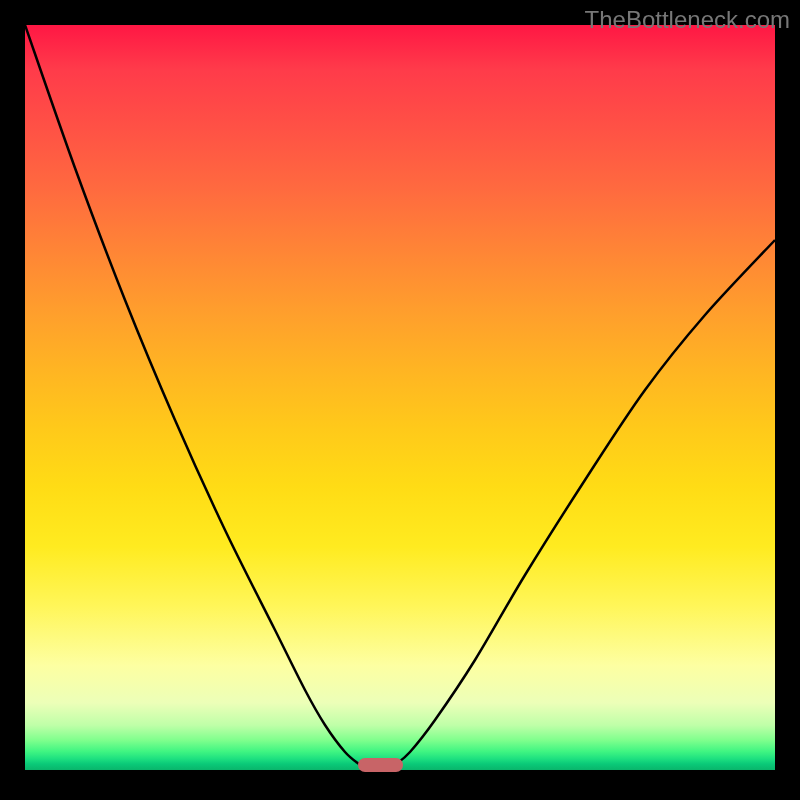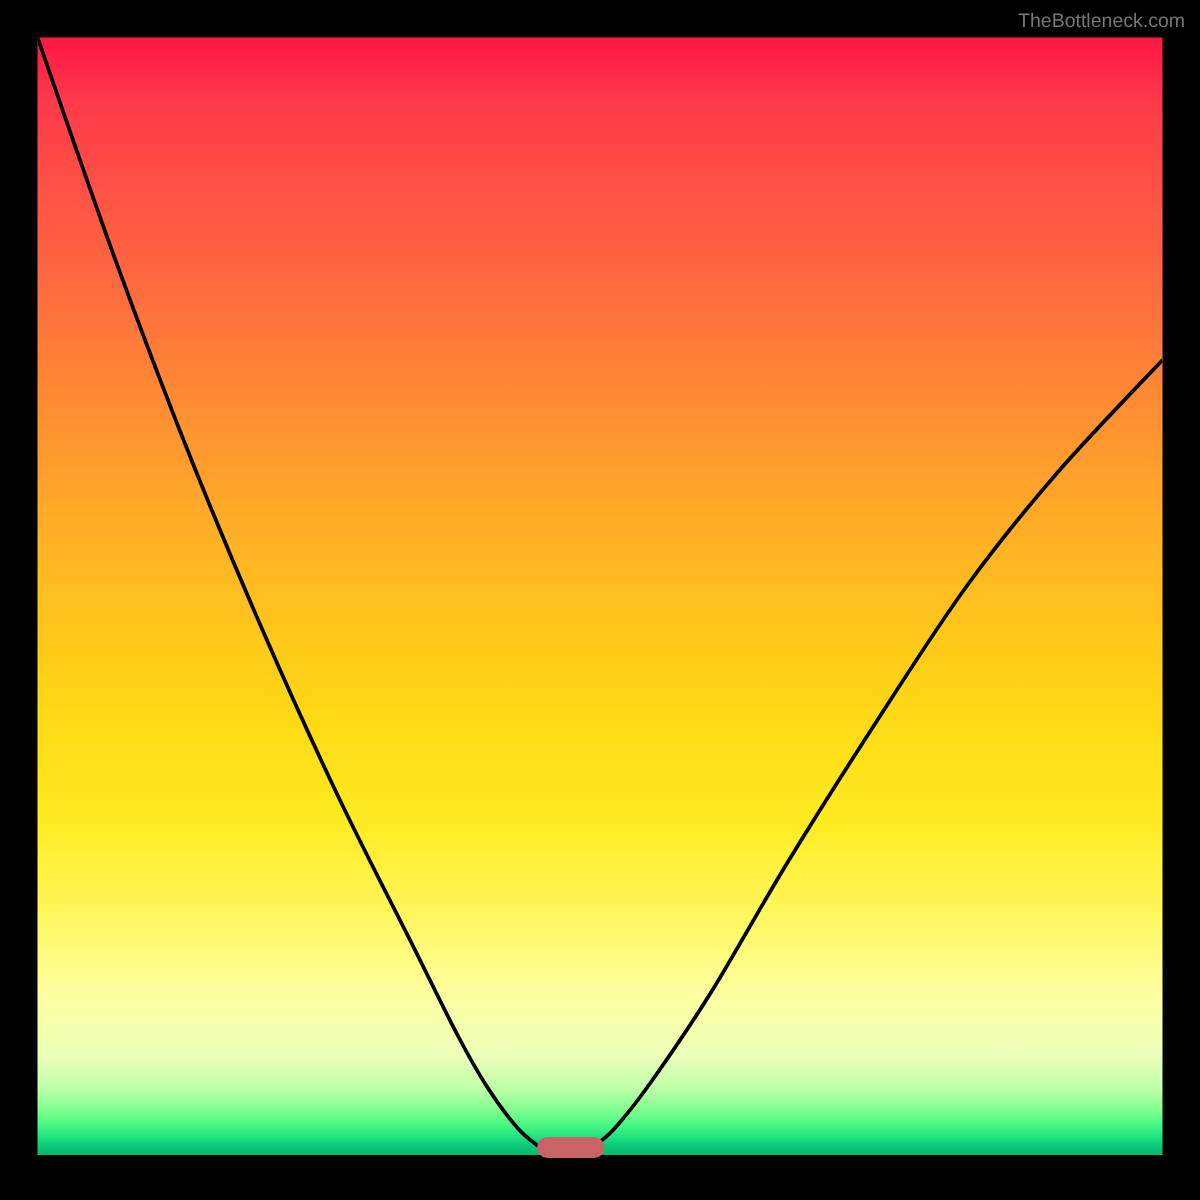--- a/index.html
+++ b/index.html
@@ -13,21 +13,21 @@
       background: #000;
       position: relative;
       overflow: hidden;
     }
     .watermark {
       position: absolute;
       top: 6px;
       right: 10px;
       color: #777;
       font-family: Arial, sans-serif;
-      font-size: 13px;
+      font-size: 24px;
       z-index: 10;
     }
     .plot-area {
       position: absolute;
       left: 25px;
       top: 25px;
       width: 750px;
       height: 745px;
       background: linear-gradient(to bottom,
         #ff1744 0%,

